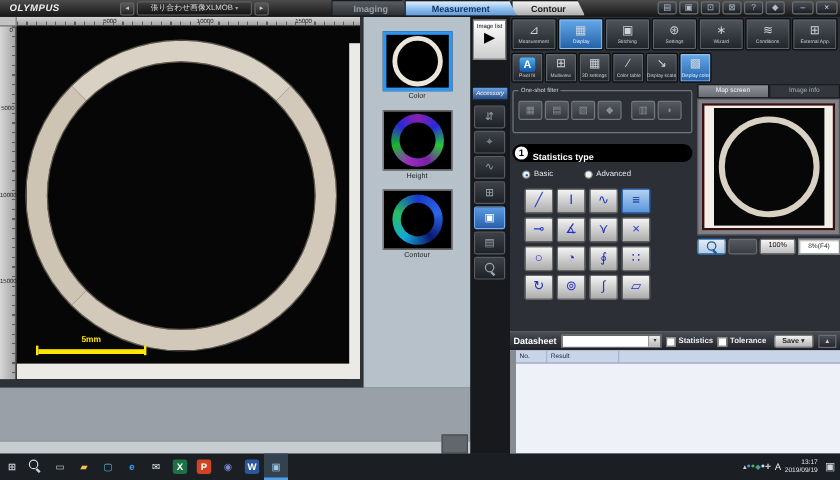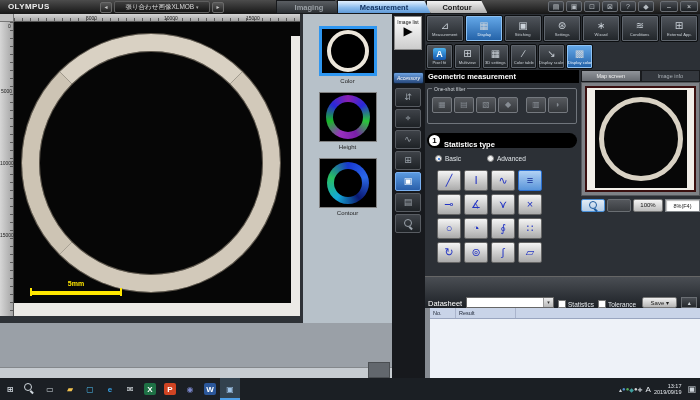--- a/index.html
+++ b/index.html
@@ -1,21 +1,21 @@
 <!DOCTYPE html>
 <html><head>
 <meta charset="utf-8">
 <style>
   *{margin:0;padding:0;box-sizing:border-box;font-family:"Liberation Sans","DejaVu Sans",sans-serif;}
   html,body{background:#444;}
   .screen{position:relative;width:700px;height:400px;background:#2e3237;overflow:hidden;}
 
   
   .titlebar{position:absolute;left:0;top:0;width:700px;height:14px;background:linear-gradient(#4c4c4c,#161616);z-index:6;}
-  .brand{position:absolute;left:8px;top:2px;color:#ececec;font-size:8px;font-weight:bold;letter-spacing:.4px;}
+  .brand{position:absolute;left:8px;top:2px;color:#ececec;font-size:8px;font-weight:bold;font-style:italic;letter-spacing:.4px;}
   .img-selector{position:absolute;left:100px;top:1px;display:flex;align-items:center;gap:2px;}
   .nav-arrow{width:12px;height:11px;background:linear-gradient(#5a5a5a,#222);border:1px solid #6a6a6a;border-radius:2px;color:#c8c8c8;font-size:5px;line-height:9px;text-align:center;}
   .img-pill{width:96px;height:12px;background:linear-gradient(#3e3e3e,#141414);border:1px solid #5e5e5e;border-radius:2px;color:#d8d8d8;font-size:6.5px;line-height:10px;text-align:center;white-space:nowrap;overflow:hidden;}
   .img-pill .caret{font-size:5px;color:#aaa;}
   .main-tabs{position:absolute;left:246px;top:0;display:flex;height:14px;z-index:7;padding-left:30px;}
   .mtab{height:14px;margin-right:-5px;clip-path:polygon(0 0,calc(100% - 7px) 0,100% 100%,0 100%);background:linear-gradient(#5a5e63,#2c3034);color:#9aa0a6;font-size:7.5px;font-weight:bold;text-align:center;line-height:13px;border:1px solid #17191c;}
   .mtab.active{background:linear-gradient(#e2f1ff,#8cbcec 55%,#5f9ad8);color:#10305e;z-index:2;}
   .mtab.silver{background:linear-gradient(#f2f2f2,#aeaeae);color:#1c1c1c;}
   .tb-icons{position:absolute;right:46px;top:1px;display:flex;gap:2px;}
   .tbi{width:16px;height:11px;background:linear-gradient(#4a4e54,#1c2024);border:1px solid #6a6e74;border-radius:2px;color:#b6bcc2;font-size:7px;line-height:9px;text-align:center;}
@@ -113,21 +113,21 @@
   .mapblack{width:92px;height:98px;background:#070707;display:flex;align-items:center;justify-content:center;}
   .mapring{width:84px;height:84px;border-radius:50%;border:5px solid #d9d2c4;}
   .mapctrl{display:flex;gap:2px;margin-top:3px;align-items:center;}
   .mc-zoom{width:24px;height:13px;background:linear-gradient(#e2ecf6,#b4cce6);border:1px solid #4a90d8;border-radius:2px;color:#1c5a9e;display:flex;align-items:center;justify-content:center;}
   .mc-gray{width:24px;height:13px;background:linear-gradient(#55585d,#3a3d41);border:1px solid #6a6e73;border-radius:2px;}
   .mc-100{width:30px;height:13px;background:linear-gradient(#f5f5f5,#bdbdbd);border:1px solid #777;border-radius:2px;font-size:6px;color:#111;text-align:center;line-height:11px;}
   .mc-field{flex:1;height:13px;background:#fff;border:1px solid #84888c;box-shadow:inset 1px 1px 1px #bbb;font-size:5.5px;color:#222;text-align:center;line-height:12px;}
 
   
   .datasheet{position:absolute;left:0;top:262px;width:275px;height:102px;}
-  .ds-header{height:32px;background:linear-gradient(#4a4e54,#1d2126);display:flex;align-items:flex-end;gap:4px;padding:0 3px;border-top:1px solid #666;}
+  .ds-header{height:16px;background:linear-gradient(#4a4e54,#1d2126);display:flex;align-items:center;gap:4px;padding:0 3px;border-top:1px solid #666;font-weight:bold;}
   .ds-title{font-size:7.5px;color:#fff;}
   .ds-combo{width:90px;height:11px;background:#fff;border:1px solid #666;position:relative;}
   .ds-combo-arrow{position:absolute;right:0;top:0;width:10px;height:100%;background:linear-gradient(#ececec,#b8b8b8);border-left:1px solid #999;font-size:5px;text-align:center;line-height:9px;color:#333;}
   .ds-check{display:flex;align-items:center;gap:2px;font-size:6.5px;color:#e8ecf0;}
   .ds-box{width:8px;height:8px;background:#fff;border:1px solid #777;}
   .ds-save{width:36px;height:11px;background:linear-gradient(#f0f0f0,#b5b5b5);border:1px solid #777;border-radius:2px;font-size:6px;color:#222;text-align:center;line-height:10px;margin-left:2px;}
   .ds-collapse{width:16px;height:11px;background:linear-gradient(#4a4e54,#24282c);border:1px solid #6a6e73;color:#cfd4d8;font-size:6px;text-align:center;line-height:10px;}
   .ds-body{height:86px;background:#eef2f8;border-left:5px solid #868b92;}
   .ds-cols{display:flex;height:11px;background:#c9d4e8;border-bottom:1px solid #9aa6c0;}
   .ds-col{font-size:5.5px;color:#202838;line-height:10px;padding-left:3px;border-right:1px solid #aab4cc;}
@@ -317,21 +317,20 @@
           <span class="rb-label" data-name="ribbon-label">Display scale</span>
         </div>
 
         <div class="rbtn active" data-name="ribbon-button-display-color">
           <span class="rb-icon" data-name="ribbon-icon">▩</span>
           <span class="rb-label" data-name="ribbon-label">Display color</span>
         </div>
       </div>
 
     <div class="geo" data-name="geometric-measurement-panel">
-      <div class="geo-title" data-name="panel-title">Geometric measurement</div>
       <div class="oneshot" data-name="one-shot-filter-group">
         <span class="oneshot-label" data-name="group-label">One-shot filter</span>
         <div class="oneshot-btns" data-name="one-shot-buttons">
 
         <div class="os-btn" data-name="one-shot-filter-button-filter-1"><span data-name="filter-icon">▦</span></div>
             <div class="os-btn" data-name="one-shot-filter-button-filter-2"><span data-name="filter-icon">▤</span></div>
             <div class="os-btn" data-name="one-shot-filter-button-filter-3"><span data-name="filter-icon">▧</span></div>
             <div class="os-btn" data-name="one-shot-filter-button-filter-4"><span data-name="filter-icon">◆</span></div>
             <div class="os-btn" data-name="one-shot-filter-button-filter-5"><span data-name="filter-icon">▥</span></div>
             <div class="os-btn" data-name="one-shot-filter-button-filter-6"><span data-name="filter-icon">◗</span></div>

